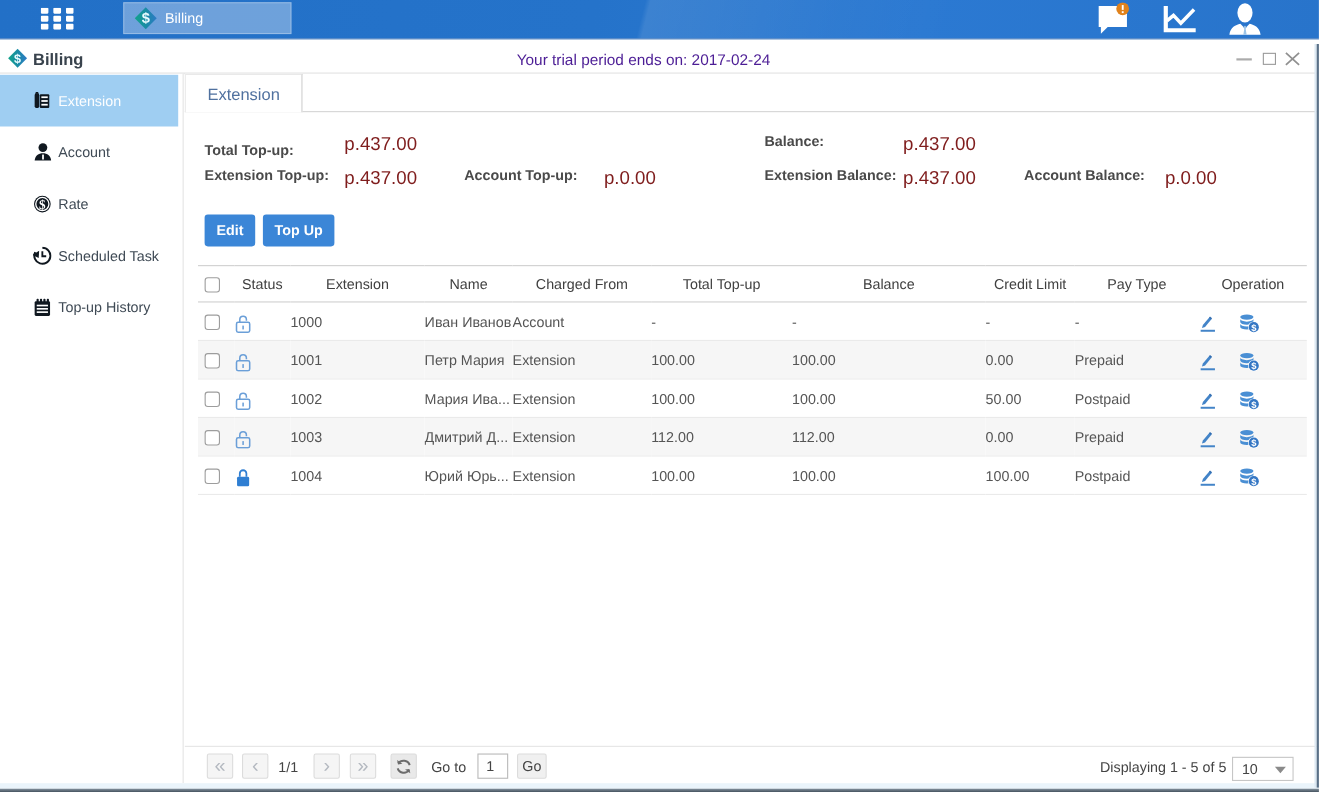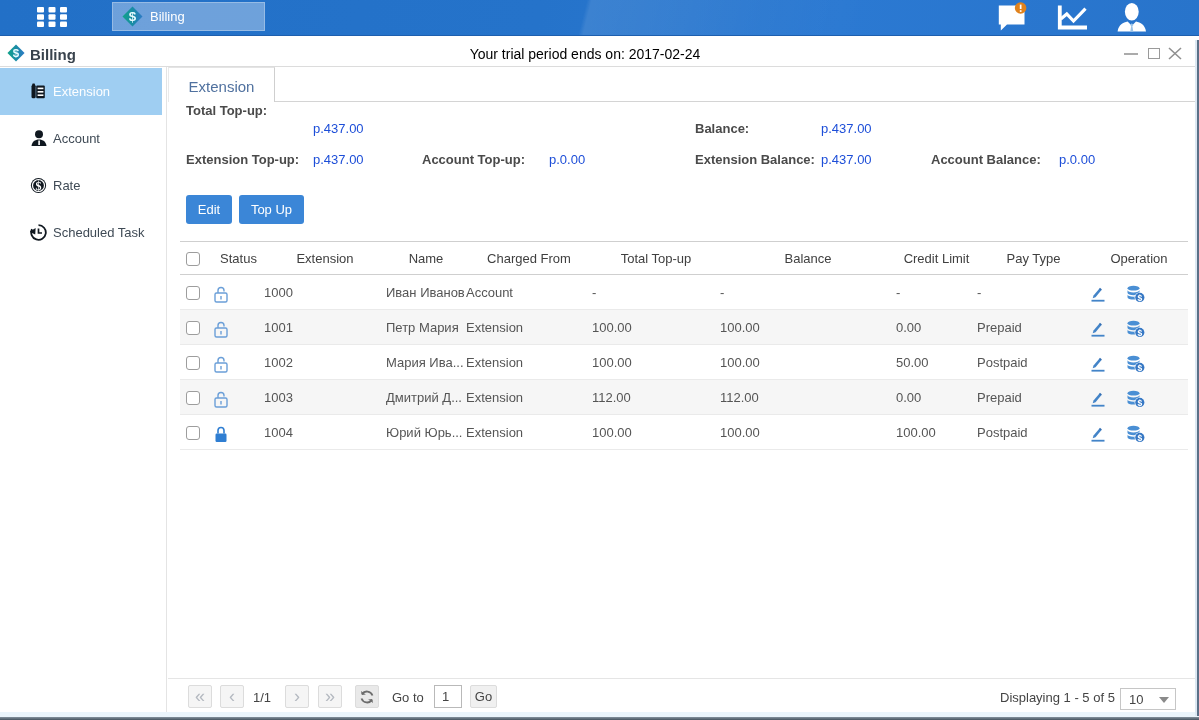--- a/index.html
+++ b/index.html
@@ -6,35 +6,35 @@
 html,body{width:1199px;height:720px}
 body{font-family:"Liberation Sans",sans-serif;position:relative;overflow:hidden;background:#fff}
 .abs{position:absolute}
 
 #topbar{left:0;top:0;width:1199px;height:36px;background:linear-gradient(104deg, rgba(255,255,255,0) 48.6%, rgba(255,255,255,.10) 49%, rgba(255,255,255,.07) 56%, rgba(255,255,255,.03) 63%, rgba(255,255,255,0) 72%),linear-gradient(100deg,#2270c7 0%,#2573ca 45%,#2b79d2 70%,#2874cb 100%);border-bottom:1px solid #1e5fae}
 #tasktab{left:112px;top:2px;width:153px;height:29px;background:rgba(255,255,255,.34);border:1px solid rgba(255,255,255,.28);display:flex;align-items:center}
 #tasktab span{color:#fff;font-size:13px;margin-left:7px}
 
 #titlebar{left:0;top:36px;width:1199px;height:31px;background:#fff;border-bottom:1px solid #dcdcdc}
 #wintitle{left:30px;top:10px;font-size:15px;font-weight:bold;color:#39434d}
-#trial{left:0;top:10px;width:1170px;text-align:center;font-size:14px;color:#000000}
+#trial{left:0;top:10px;width:1170px;text-align:center;font-size:14px;color:#4c1d95}
 
 .wc{position:absolute;top:48px}
 
 #sidebar{left:0;top:67px;width:167px;height:645px;background:#fff;border-right:1px solid #e4e4e4}
 .sitem{position:absolute;left:0;width:162px;height:47px;display:flex;align-items:center;font-size:13px;color:#3f4a55}
 .sitem .sic{width:17px;height:17px;margin-left:30px;margin-right:6px;flex:none}
 .sitem.sel{background:#9fcef2;color:#fdfeff}
 
 #content{left:168px;top:67px;width:1031px;height:645px;background:#fff}
 #tabbar{position:absolute;left:0;top:0;width:1029px;height:35px;border-bottom:1px solid #d4d4d4}
 #tab1{position:absolute;left:0;top:0;width:107px;height:35px;border:1px solid #cfcfcf;border-top-color:#e4e4e4;border-left-color:#eaeaea;border-bottom:none;background:#fff;color:#50719f;font-size:15px;text-align:center;line-height:37px}
 .lbl{position:absolute;font-size:13px;font-weight:bold;color:#4a4a4a}
-.val{position:absolute;font-size:13px;color:#1d4ed8}
-.btn{position:absolute;top:128px;height:29px;background:#3b86d7;border-radius:3px;color:#fff;font-size:13px;font-weight:normal;text-align:center;line-height:29px}
+.val{position:absolute;font-size:17px;color:#7f1d1d}
+.btn{position:absolute;top:128px;height:29px;background:#3b86d7;border-radius:3px;color:#fff;font-size:13px;font-weight:bold;text-align:center;line-height:29px}
 
 #tbl{position:absolute;left:12px;top:174px;width:1008px;border-collapse:collapse;table-layout:fixed}
 #tbl th{border-top:1px solid #cfcfcf;border-bottom:1px solid #cfcfcf;height:33px;font-size:13px;font-weight:normal;color:#404040;background:#fff}
 #tbl td{height:35px;border-bottom:1px solid #eaeaea;font-size:13px;color:#555;overflow:hidden;white-space:nowrap}
 #tbl tr.alt td{background:#f6f6f6}
 .cb{display:inline-block;width:14px;height:14px;border:1px solid #9d9d9d;border-radius:3px;background:#fff;vertical-align:middle}
 
 #pager{position:absolute;left:0px;top:611px;width:1031px;height:34px;border-top:1px solid #e5e5e5;background:#fff}
 .pbtn{position:absolute;top:6px;width:24px;height:23px;background:#f5f5f5;border:1px solid #dcdcdc;border-radius:2px;color:#b4b9c0;text-align:center;line-height:20px;font-size:18px}
 .ptext{position:absolute;top:11px;font-size:13px;color:#444}
@@ -145,28 +145,42 @@
       <text x="8.5" y="13" text-anchor="middle" font-size="12" font-weight="bold" fill="#fff" font-family="Liberation Serif">$</text>
     </svg>
     Rate</div>
   <div class="sitem" style="top:142px">
     <svg class="sic" viewBox="0 0 17 17">
       <path d="M8.5 1.2 A7.3 7.3 0 1 1 2.0 5.2" fill="none" stroke="#101820" stroke-width="1.8"></path>
       <path d="M-0.6 7.8 L5.6 4.0 L5.2 10.6 Z" fill="#101820"></path>
       <path d="M8.5 4.5 V9 H12" fill="none" stroke="#101820" stroke-width="1.7"></path>
     </svg>
     Scheduled Task</div>
+  <div class="sitem" style="top:189px">
+    <svg class="sic" viewBox="0 0 17 17">
+        <g fill="#101820">
+      <rect x="1.5" y="2.8" width="14" height="13.4" rx="1.2"></rect>
+      <rect x="3.2" y="0.6" width="2" height="3.4" rx="0.8"></rect>
+      <rect x="6.3" y="0.6" width="2" height="3.4" rx="0.8"></rect>
+      <rect x="9.4" y="0.6" width="2" height="3.4" rx="0.8"></rect>
+      <rect x="12.5" y="0.6" width="2" height="3.4" rx="0.8"></rect>
+      <rect x="3.4" y="6" width="10.2" height="1.5" fill="#fff"></rect>
+      <rect x="3.4" y="9" width="10.2" height="1.5" fill="#fff"></rect>
+      <rect x="3.4" y="12" width="10.2" height="1.5" fill="#fff"></rect>
+    </g>
+      </svg>
+    Top-up History</div>
 </div>
 
 <div class="abs" id="content">
   <div id="tabbar">
       <div id="tab1">Extension</div>
     </div>
 
-  <div class="lbl" style="left:18px;top:36px">Total Top-up:</div>
+  <div class="lbl" style="left:18px;top:62px">Total Top-up:</div>
   <div class="val" style="left:145px;top:54px">p.437.00</div>
   <div class="lbl" style="left:527px;top:54px">Balance:</div>
   <div class="val" style="left:653px;top:54px">p.437.00</div>
 
   <div class="lbl" style="left:18px;top:85px">Extension Top-up:</div>
   <div class="val" style="left:145px;top:85px">p.437.00</div>
   <div class="lbl" style="left:254px;top:85px">Account Top-up:</div>
   <div class="val" style="left:381px;top:85px">p.0.00</div>
   <div class="lbl" style="left:527px;top:85px">Extension Balance:</div>
   <div class="val" style="left:653px;top:85px">p.437.00</div>

